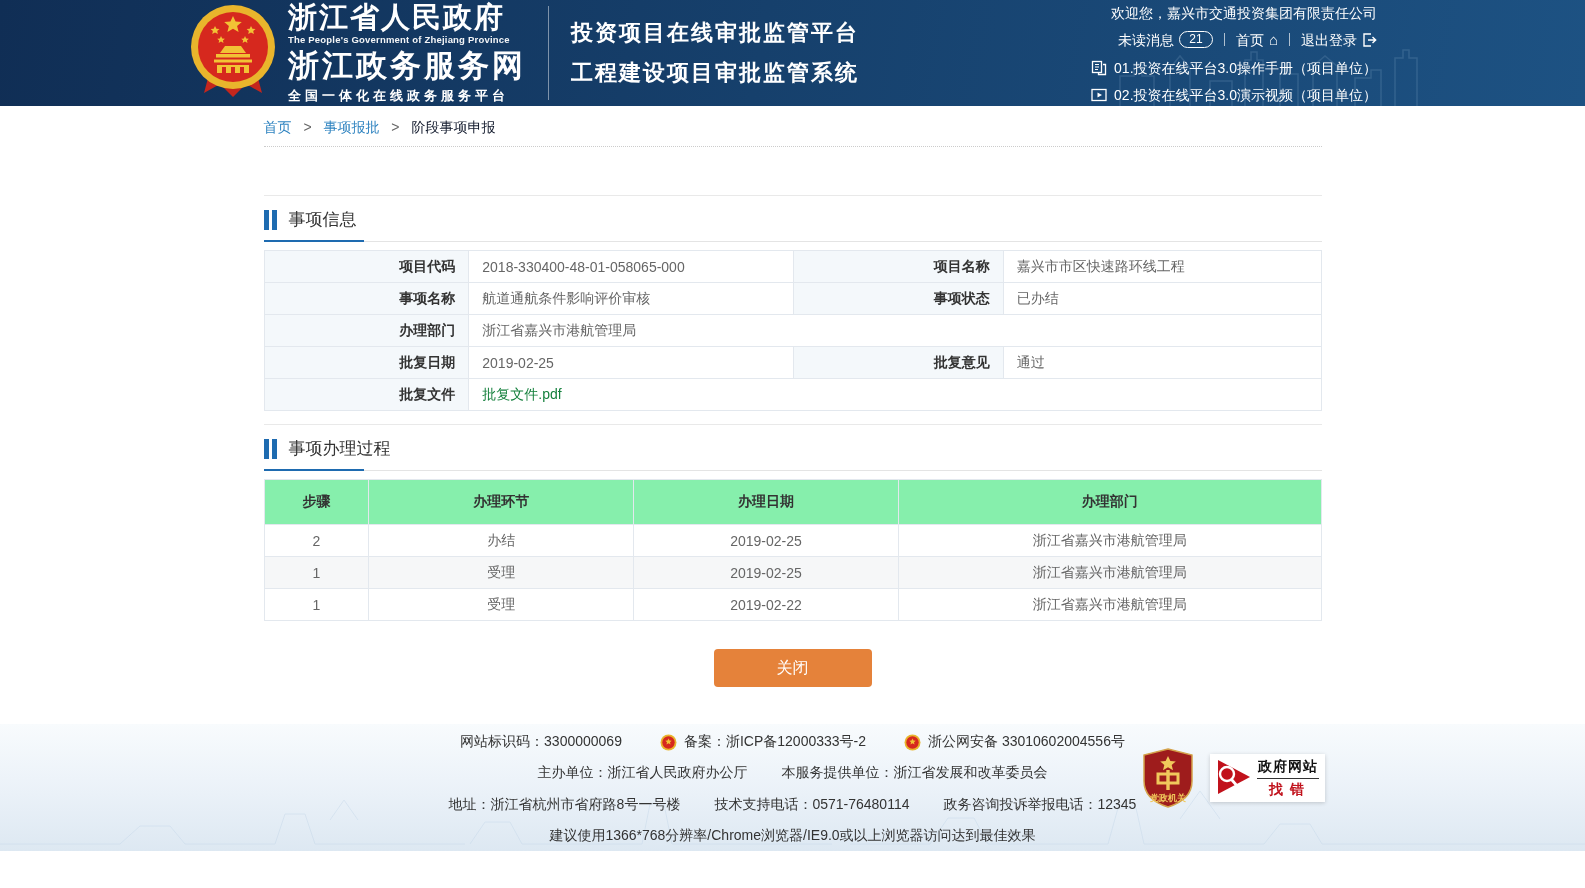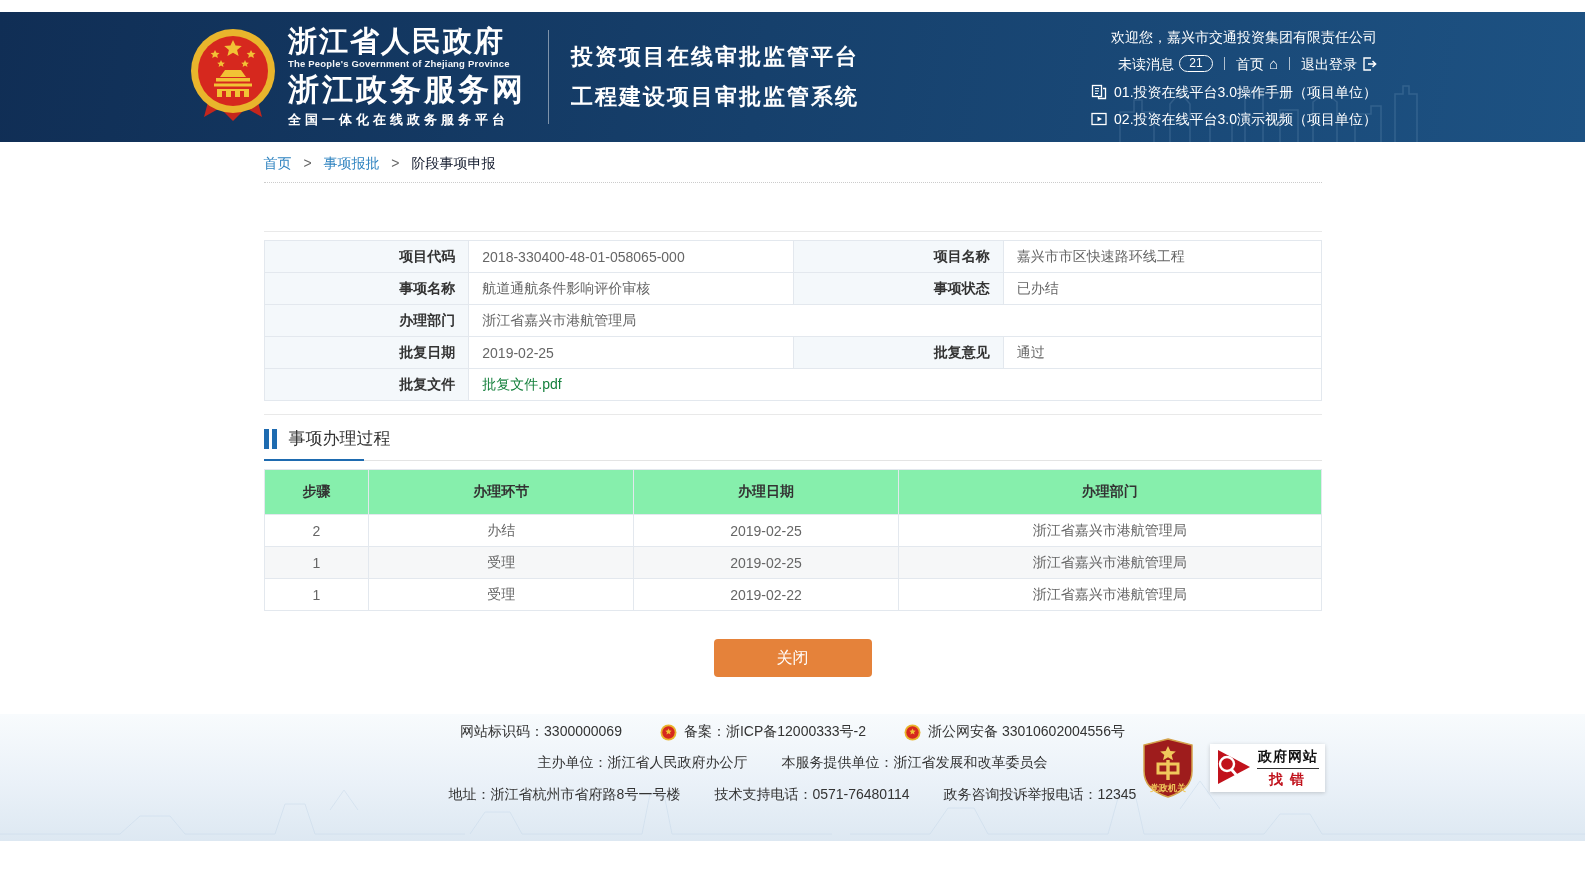--- a/index.html
+++ b/index.html
@@ -6,25 +6,24 @@
   html,body { margin:0; }
   body {
     width:1585px; height:888px; overflow:hidden;
     background:#fff;
     font-family:"Liberation Sans","DejaVu Sans",sans-serif;
     color:#333;
   }
 
   
   .header {
-    position:relative; height:130px;
+    position:relative; height:106px;
     background:linear-gradient(100deg,#102e55 0%,#16406c 48%,#1d5283 100%);
     display:flex; align-items:center;
     overflow:hidden;
-    margin-top:12px;
   }
   .skyline { position:absolute; right:150px; bottom:0; opacity:.14; }
   .logo-group { display:flex; align-items:center; margin-left:190px; position:relative; z-index:2; }
   .gov-text { margin-left:12px; color:#fff; }
   .gov-name { font-family:"Liberation Serif","DejaVu Serif",serif; font-size:29px; font-weight:bold; letter-spacing:2px; line-height:32px; }
   .gov-name-en { font-size:9.5px; font-weight:bold; opacity:.95; margin-top:1px; letter-spacing:.2px; }
   .portal-name { font-family:"Liberation Serif","DejaVu Serif",serif; font-size:31px; font-weight:bold; letter-spacing:3px; line-height:36px; margin-top:3px; }
   .portal-subtitle { font-family:"Liberation Serif","DejaVu Serif",serif; font-size:13px; font-weight:bold; letter-spacing:4px; margin-top:3px; }
   .v-divider { width:1px; height:94px; background:rgba(255,255,255,.45); margin:0 22px; position:relative; z-index:2; }
   .system-titles { color:#fff; font-size:22px; font-weight:bold; letter-spacing:2px; line-height:40px; position:relative; z-index:2; }
@@ -192,20 +191,25 @@
 
   <div class="breadcrumb">
     <a href="#">首页</a>
     <span class="bc-sep">&gt;</span>
     <a href="#">事项报批</a>
     <span class="bc-sep">&gt;</span>
     <span class="current">阶段事项申报</span>
   </div>
 
   <div class="section">
+    <div class="section-title">
+      <span class="tbar b1"></span>
+      <span class="tbar b2"></span>
+      <span class="stitle-text">事项信息</span>
+    </div>
 
     <table class="info-table">
       <colgroup>
           <col style="width:205px">
           <col style="width:325px">
           <col style="width:210px">
           <col style="width:318px">
         </colgroup>
       <tbody>
         <tr>
@@ -326,20 +330,21 @@
     <span>主办单位：浙江省人民政府办公厅</span>
     <span>本服务提供单位：浙江省发展和改革委员会</span>
   </div>
 
   <div class="f-line f-line3">
     <span>地址：浙江省杭州市省府路8号一号楼</span>
     <span>技术支持电话：0571-76480114</span>
     <span>政务咨询投诉举报电话：12345</span>
   </div>
 
+  <div class="f-line f-line4">建议使用1366*768分辨率/Chrome浏览器/IE9.0或以上浏览器访问达到最佳效果</div>
 
   <div class="party-badge">
     <svg width="54" height="60" viewBox="0 0 54 60">
       <path d="M27 1 L51 7 V33 C51 47 40 55 27 59 C14 55 3 47 3 33 V7 Z" fill="#9e1c1c" stroke="#d4a24a" stroke-width="1.5"></path>
       <path d="M27 8 l2.4 5 5.4.4 -4.1 3.5 1.3 5.3 -5 -2.9 -5 2.9 1.3 -5.3 -4.1 -3.5 5.4 -.4 z" fill="#f0c95c"></path>
       <rect x="25.3" y="22" width="3.4" height="20" fill="#f0c95c"></rect>
       <path d="M17 26 h20 v9 h-20 z" fill="none" stroke="#f0c95c" stroke-width="3"></path>
       <text x="27" y="53" font-size="9" fill="#f0c95c" text-anchor="middle" font-weight="bold" aria-label="党政机关">党政机关</text>
     </svg>
   </div>

